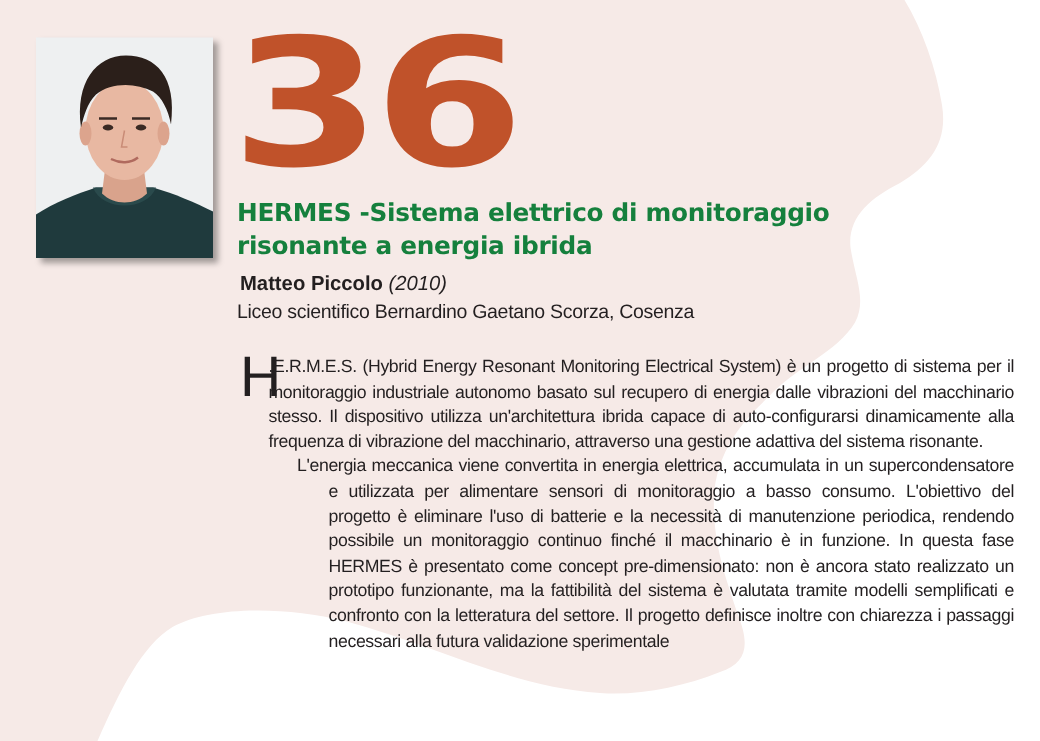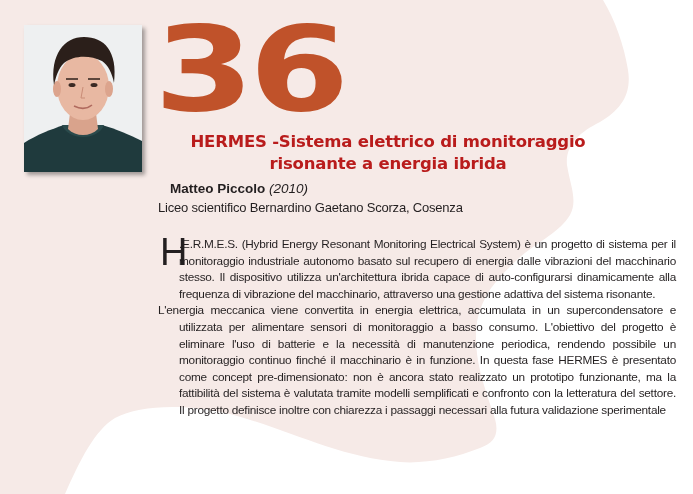--- a/index.html
+++ b/index.html
@@ -8,30 +8,30 @@
   .bg { position:absolute; left:0; top:0; width:693px; height:494px; z-index:0; }
   .photo { position:absolute; left:24px; top:25px; width:118px; height:147px;
            background:#eeeff0; box-shadow:3px 3px 4px rgba(0,0,0,0.35); overflow:hidden; z-index:1; }
   .photo svg { width:100%; height:100%; display:block; }
   .num { position:absolute; left:154px; top:10px; z-index:1;
          font-family:"DejaVu Sans", sans-serif; font-weight:bold; font-size:118px; line-height:118px;
          letter-spacing:-4px; transform:scaleX(1.22); transform-origin:left top; }
   .title { position:absolute; left:158px; top:131px; width:460px; z-index:1;
            font-family:"DejaVu Sans", sans-serif; font-weight:bold; font-size:16.5px; line-height:22px;
            letter-spacing:-0.2px; }
-  .author { position:absolute; left:150px; top:180px; z-index:1; font-size:13.5px; line-height:17px;padding-left:20px; }
+  .author { position:absolute; left:140px; top:180px; z-index:1; font-size:13.5px; line-height:17px;padding-left:20px; }
   .author b { font-weight:bold; }
   .author i { font-style:italic; }
   .school { position:absolute; left:158px; top:199px; z-index:1; font-size:13px; line-height:17px; letter-spacing:-0.2px;}
   .body { position:absolute; left:158px; top:236px; width:518px; z-index:1;
           font-family:"Liberation Sans", sans-serif; font-size:11.8px; line-height:16.6px; letter-spacing:-0.25px; }
   .para { text-align:justify; padding-left:21px; margin:0; position:relative; }
   .para.first { }
   .dropcap { position:absolute; left:2px; top:-1px; font-size:38px; line-height:34px; font-weight:normal; font-family:"Liberation Sans", sans-serif; }
-  .para.second { text-indent:-21px; }
+  .para.second { text-indent:-21px;margin-left:40px; }
   .last-left { text-align-last:left; }
 </style>
 </head>
 <body>
 
 <svg class="bg" viewBox="0 0 693 494" xmlns="http://www.w3.org/2000/svg">
   <rect x="0" y="0" width="693" height="494" fill="#ffffff"></rect>
   <path id="blob-path" fill="#f6eae7" d="
     M0,0 L603,0
     C615,20 624,45 628,70
@@ -70,21 +70,21 @@
     <path d="M42,54 L54,54" stroke="#3a2a24" stroke-width="1.6"></path>
     <path d="M64,54 L76,54" stroke="#3a2a24" stroke-width="1.6"></path>
 
     <path d="M59,62 L57,73 L61,73" stroke="#c98c77" stroke-width="1" fill="none"></path>
     <path d="M50,81 C56,84 63,84 68,80" stroke="#b06a5e" stroke-width="1.6" fill="none"></path>
   </svg>
 </div>
 
 <div class="num" style="color:#c0522a;">36</div>
 
-<div class="title" style="color:#b91c1c;text-align:center;">HERMES -Sistema elettrico di monitoraggio risonante a energia ibrida</div>
+<div class="title" style="color:#15803d;">HERMES -Sistema elettrico di monitoraggio risonante a energia ibrida</div>
 
 <div class="author">
   <b>Matteo Piccolo</b>
   <i>(2010)</i>
 </div>
 
 <div class="school">Liceo scientifico Bernardino Gaetano Scorza, Cosenza</div>
 
 <div class="body">
   <p class="para first">

